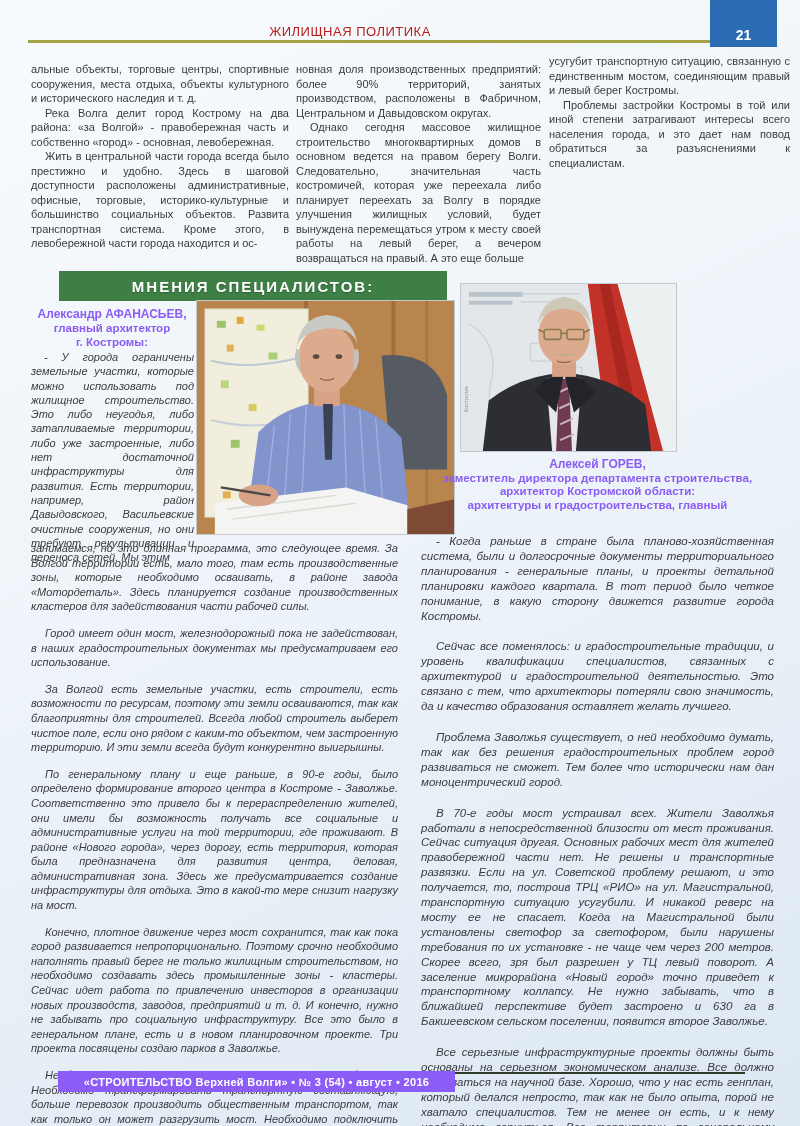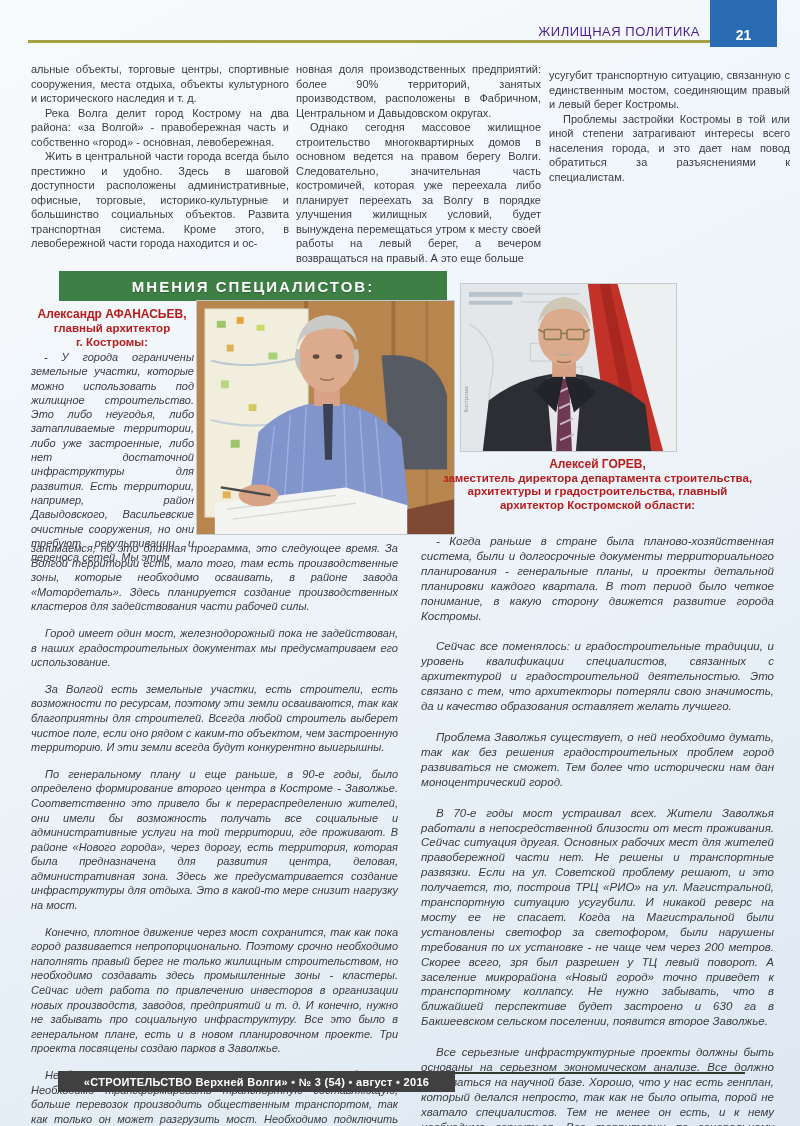--- a/index.html
+++ b/index.html
@@ -5,45 +5,45 @@
   html,body{margin:0;padding:0;}
   body{
     width:800px;height:1126px;position:relative;overflow:hidden;
     font-family:"Liberation Sans","DejaVu Sans",sans-serif;
     background:linear-gradient(155deg,#f8fbfd 0%,#eef4f9 45%,#dde8f3 100%);
     color:#3b3b40;
   }
   .abs{position:absolute;}
   
   .section-title{
-    top:24px;left:0;width:700px;text-align:right;
-    font-size:13px;letter-spacing:.5px;color:#4c1d95;font-weight:400;
+    top:24px;left:0;width:700px;text-align:center;
+    font-size:13px;letter-spacing:.5px;color:#b91c1c;font-weight:400;
   }
   .rule-olive{top:40px;left:28px;width:749px;height:3px;background:#a2a443;}
   .pageno-box{
     top:0;left:710px;width:67px;height:47px;background:#2a6cb3;
     color:#fff;font-weight:bold;font-size:14px;
     display:flex;align-items:flex-end;justify-content:center;padding-bottom:4px;box-sizing:border-box;
   }
   
   .col{font-size:11px;line-height:14.5px;text-align:justify;}
   .col p{margin:0;}
   .col p.ind{text-indent:14px;}
   #col1{top:62px;left:31px;width:258px;}
   #col2{top:62px;left:296px;width:245px;}
-  #col3{top:68px;left:549px;width:241px;}
+  #col3{top:54px;left:549px;width:241px;}
   
   .banner{
     top:271px;left:59px;width:388px;height:30px;background:#3e7f46;
     color:#fff;font-weight:bold;font-size:15px;letter-spacing:2px;
     display:flex;align-items:center;justify-content:center;
     text-shadow:0 1px 1px rgba(0,0,0,.25);
   }
   
-  .name-red{color:#b91c1c;font-weight:bold;text-align:center;}
+  .name-red{color:#8b5cf6;font-weight:bold;text-align:center;}
   #e1-name{top:307px;left:26px;width:172px;font-size:12px;line-height:14px;}
   #e1-name .t{font-size:11.5px;}
   #e1-narrow{top:350px;left:31px;width:163px;font-size:11px;line-height:14.3px;
     font-style:italic;text-align:justify;}
   #e1-narrow p.ind{text-indent:13px;margin:0;}
   #e1-wide{top:541px;left:31px;width:367px;font-size:11px;line-height:14.6px;
     font-style:italic;text-align:justify;}
   #e1-wide p{margin:0;}
   #e1-wide p.ind{text-indent:14px;margin-top:12px;}
   
@@ -52,21 +52,21 @@
   #photo2{top:283px;left:460px;width:217px;height:169px;}
   .photo svg{display:block;width:100%;height:100%;}
   
   #e2-caption{top:458px;left:405px;width:385px;font-size:11.5px;line-height:13.5px;}
   #e2-caption .n{font-size:12px;}
   #e2-text{top:518px;left:405px;width:385px;font-size:11.5px;line-height:14.9px;
     font-style:italic;text-align:justify;}
   #e2-text p{margin:16px;text-indent:15px;}
   
   .footer-bar{
-    top:1071px;left:58px;width:397px;height:21px;background:#404040;
+    top:1071px;left:58px;width:397px;height:21px;background:#8b5cf6;
     color:#fff;font-weight:bold;font-size:11px;
     display:flex;align-items:center;justify-content:center;letter-spacing:.3px;
   }
   .footer-rule{top:1072px;left:455px;width:290px;height:2px;background:#2e3a2a;}
 </style>
 </head>
 <body>
 
 <div class="abs section-title">ЖИЛИЩНАЯ ПОЛИТИКА</div>
 <div class="abs rule-olive"></div>
@@ -222,22 +222,22 @@
     </g>
 
     <path d="M93 70 Q104 76 115 70 Q104 72 93 70 Z" fill="#b7ab95"></path>
     <path d="M97 78 Q104 81 111 78" stroke="#9a6a52" fill="none" stroke-width="1.4"></path>
   </svg>
 </div>
 
 <div id="e2-caption" class="abs name-red">
   <div class="n">Алексей ГОРЕВ,</div>
   <div>заместитель директора департамента строительства,</div>
+  <div>архитектор Костромской области:</div>
   <div>архитектуры и градостроительства, главный</div>
-  <div>архитектор Костромской области:</div>
 </div>
 
 <div id="e2-text" class="abs">
   <p>- Когда раньше в стране была планово-хозяйственная система, были и долгосрочные документы территориального планирования - генеральные планы, и проекты детальной планировки каждого квартала. В тот период было четкое понимание, в какую сторону движется развитие города Костромы.</p>
   <p>Сейчас все поменялось: и градостроительные традиции, и уровень квалификации специалистов, связанных с архитектурой и градостроительной деятельностью. Это связано с тем, что архитекторы потеряли свою значимость, да и качество образования оставляет желать лучшего.</p>
   <p>Проблема Заволжья существует, о ней необходимо думать, так как без решения градостроительных проблем город развиваться не сможет. Тем более что исторически нам дан моноцентрический город.</p>
   <p>В 70-е годы мост устраивал всех. Жители Заволжья работали в непосредственной близости от мест проживания. Сейчас ситуация другая. Основных рабочих мест для жителей правобережной части нет. Не решены и транспортные развязки. Если на ул. Советской проблему решают, и это получается, то, построив ТРЦ «РИО» на ул. Магистральной, транспортную ситуацию усугубили. И никакой реверс на мосту ее не спасает. Когда на Магистральной были установлены светофор за светофором, были нарушены требования по их установке - не чаще чем через 200 метров. Скорее всего, зря был разрешен у ТЦ левый поворот. А заселение микрорайона «Новый город» точно приведет к транспортному коллапсу. Не нужно забывать, что в ближайшей перспективе будет застроено и 630 га в Бакшеевском сельском поселении, появится второе Заволжье.</p>
   <p>Все серьезные инфраструктурные проекты должны быть основаны на серьезном экономическом анализе. Все должно развиваться на научной базе. Хорошо, что у нас есть генплан, который делался непросто, так как не было опыта, порой не хватало специалистов. Тем не менее он есть, и к нему необходимо вернуться. Все территории по генеральному плану практически отработаны. Конечно, изменения в него могут вноситься, но только хорошо проработанные и обоснованные.</p>
 </div>
 

